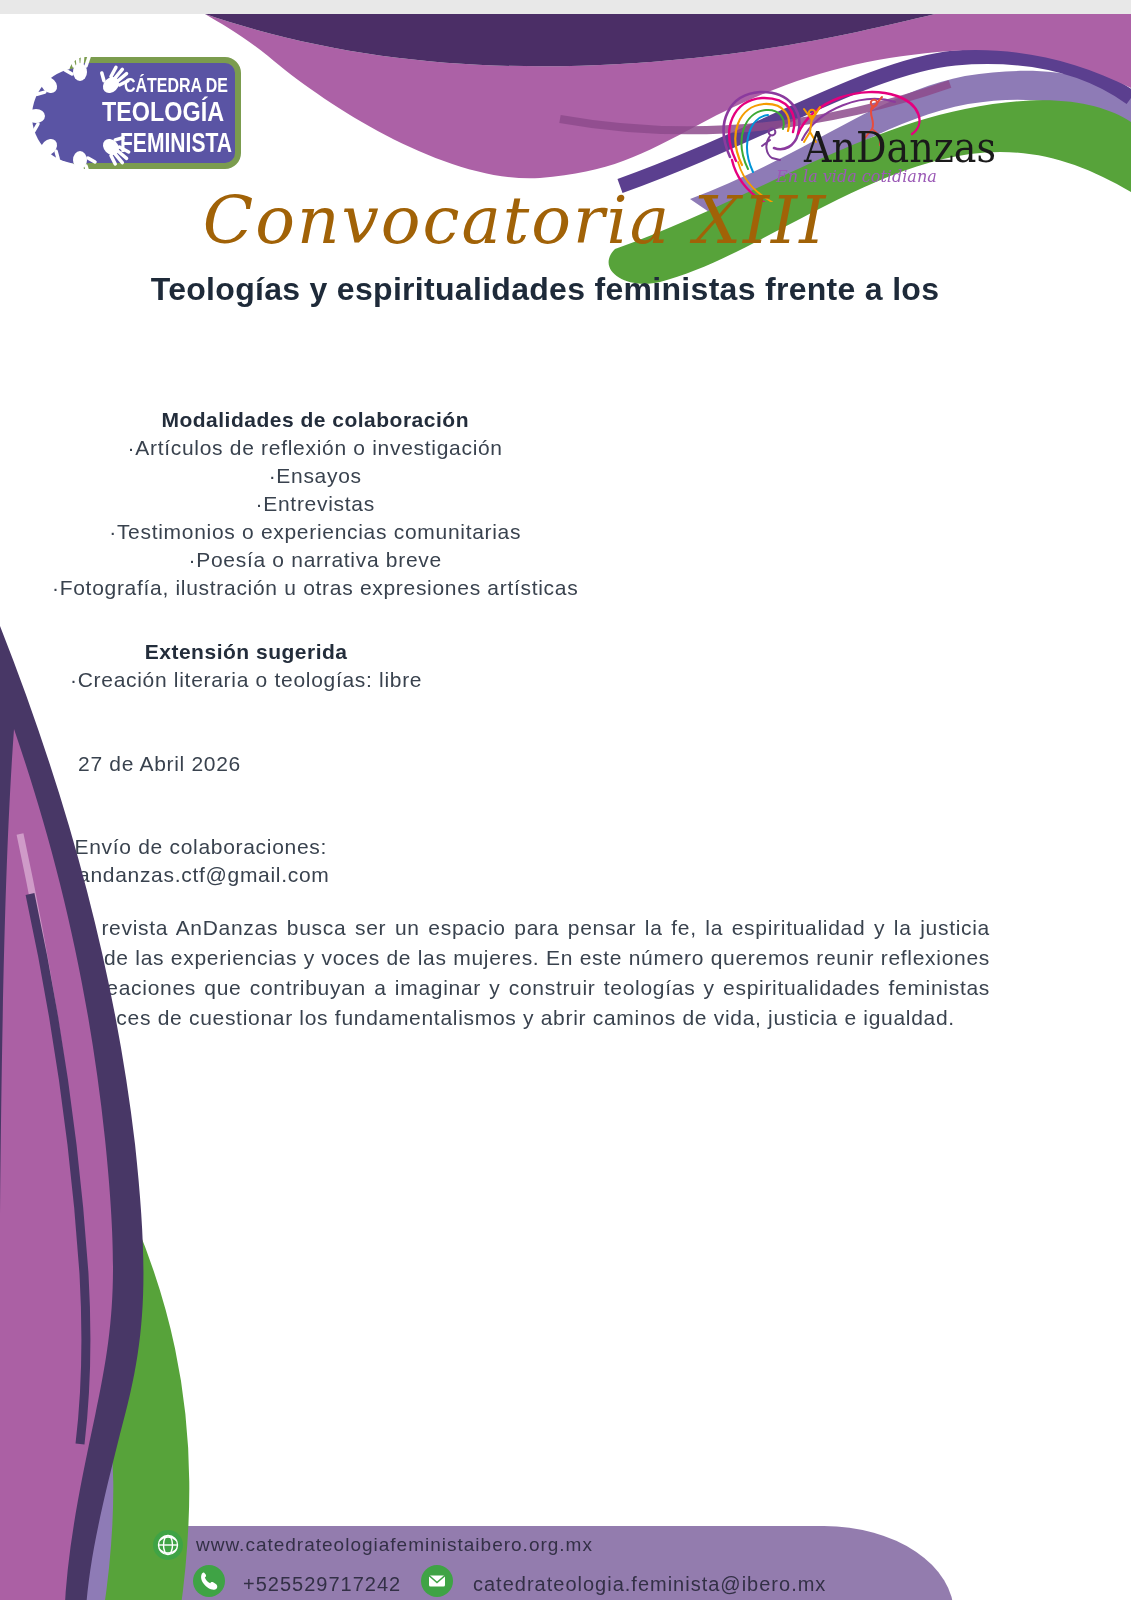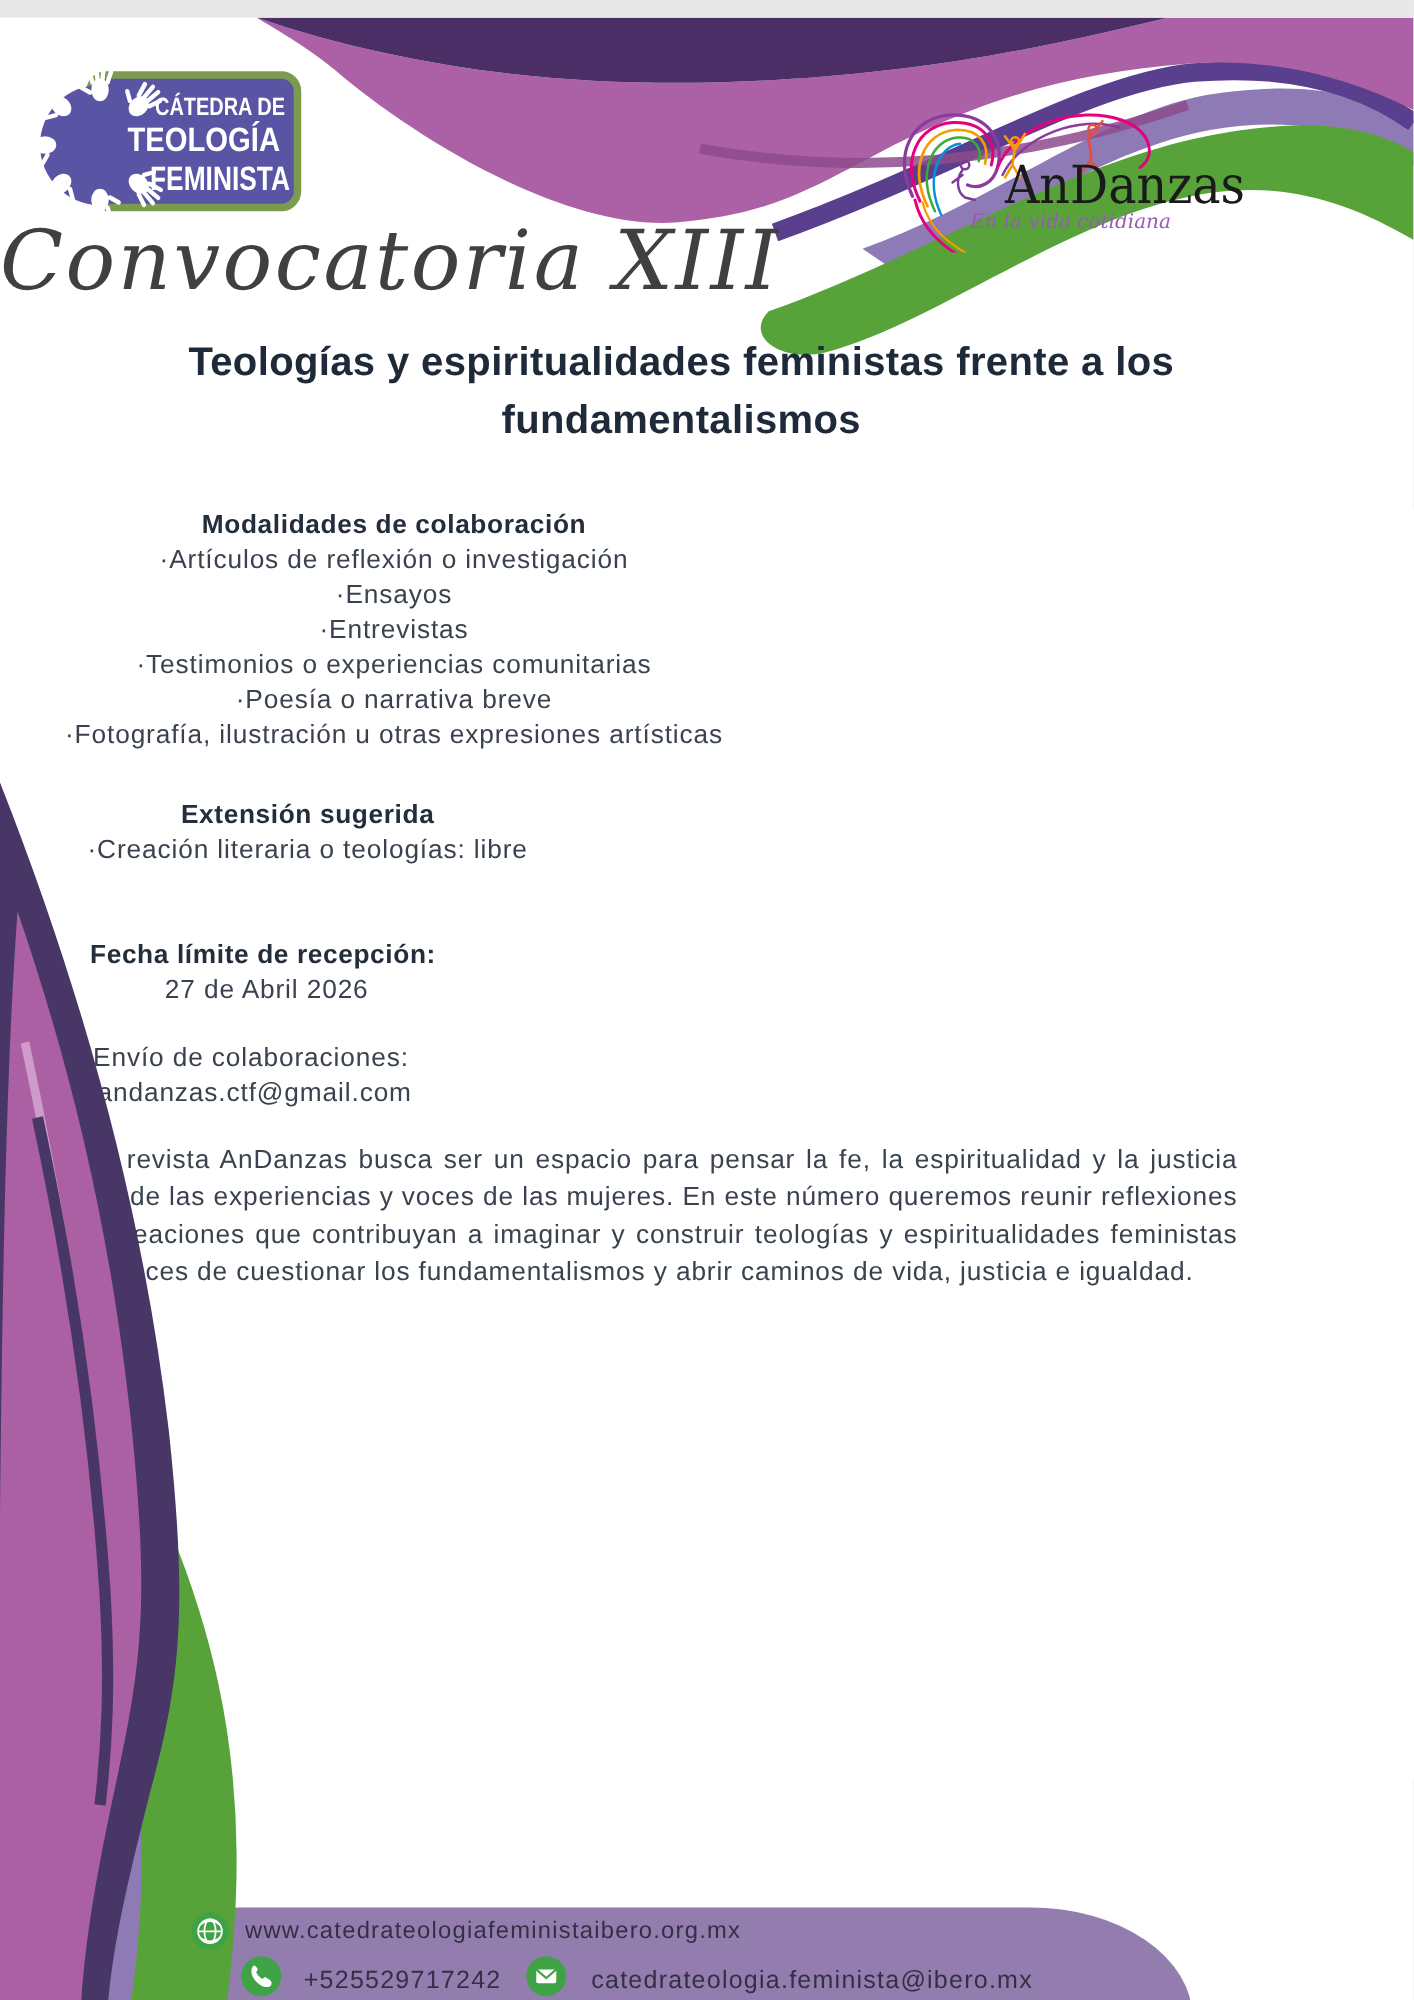--- a/index.html
+++ b/index.html
@@ -1,23 +1,23 @@
 <!DOCTYPE html>
 <html><head>
 <meta charset="utf-8">
 <style>
   html,body{margin:0;padding:0;background:#e8e8e8;}
   .page{position:relative;width:1131px;height:1600px;background:#ffffff;overflow:hidden;
         font-family:"Liberation Sans",sans-serif;margin:14px auto;}
   .abs{position:absolute;}
   svg{display:block;}
   
-  .title{position:absolute;top:156px;left:0;width:1030px;text-align:left;
+  .title{position:absolute;top:168px;left:0;width:1030px;text-align:center;
          font-family:"DejaVu Serif",serif;font-style:italic;font-size:66px;
-         color:#404040;letter-spacing:2px;}
+         color:#a16207;letter-spacing:2px;}
   .subtitle{position:absolute;top:252px;left:105px;width:880px;text-align:center;
             font-size:32px;font-weight:bold;color:#1e2a39;line-height:46px;letter-spacing:0.3px;}
   
   .sec{position:absolute;color:#39424e;font-size:21px;line-height:28px;letter-spacing:0.7px;text-align:center;}
   .sec .h{font-weight:bold;color:#232d3b;letter-spacing:0.5px;}
   .sec .plain{font-weight:normal;color:#39424e;}
   .sec .ind{padding-left:6px;}
   .para{position:absolute;left:68px;top:899px;width:922px;color:#39424e;font-size:21px;
         line-height:30px;letter-spacing:0.7px;text-align:justify;}
   
@@ -134,40 +134,38 @@
         <path d="M 58,54 C 52,62 54,72 60,76 M 58,58 L 50,64 M 60,76 L 68,78"></path>
       </g>
     </g>
     <text x="92" y="80" font-family="DejaVu Serif" font-size="42" fill="#1a1a1a" textLength="192" lengthAdjust="spacingAndGlyphs">AnDanzas</text>
     <text x="64" y="100" font-family="DejaVu Serif" font-style="italic" font-size="16" fill="#9b59b6">En la vida cotidiana</text>
   </svg>
 
   <div class="title">Convocatoria XIII</div>
   <div class="subtitle">
     <div>Teologías y espiritualidades feministas frente a los</div>
-    <div>fundamentalismos</div>
   </div>
 
   <div class="sec" style="left:52px;top:392px;">
     <div class="h">Modalidades de colaboración</div>
     <div>·Artículos de reflexión o investigación</div>
     <div>·Ensayos</div>
     <div>·Entrevistas</div>
     <div>·Testimonios o experiencias comunitarias</div>
     <div>·Poesía o narrativa breve</div>
     <div>·Fotografía, ilustración u otras expresiones artísticas</div>
   </div>
 
   <div class="sec" style="left:70px;top:624px;">
     <div class="h">Extensión sugerida</div>
     <div>·Creación literaria o teologías: libre</div>
   </div>
 
   <div class="sec" style="left:72px;top:736px;">
-    <div class="h">Fecha límite de recepción:</div>
     <div class="ind">27 de Abril 2026</div>
   </div>
 
   <div class="sec" style="left:72px;top:819px;">
     <div class="plain">Envío de colaboraciones:</div>
     <div class="ind">andanzas.ctf@gmail.com</div>
   </div>
 
   <div class="para">La revista AnDanzas busca ser un espacio para pensar la fe, la espiritualidad y la justicia desde las experiencias y voces de las mujeres. En este número queremos reunir reflexiones y creaciones que contribuyan a imaginar y construir teologías y espiritualidades feministas capaces de cuestionar los fundamentalismos y abrir caminos de vida, justicia e igualdad.</div>
 

